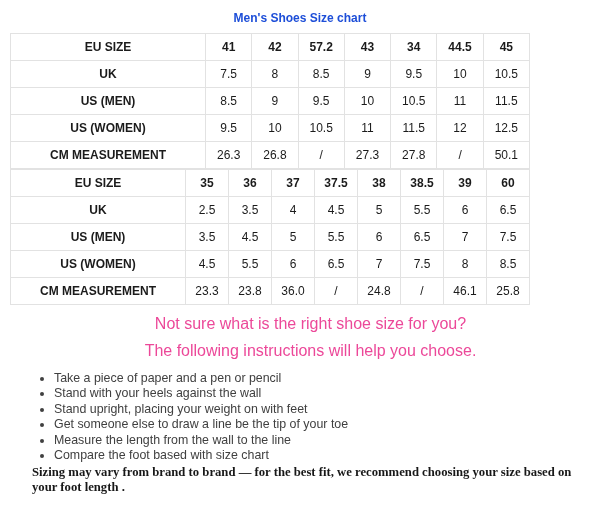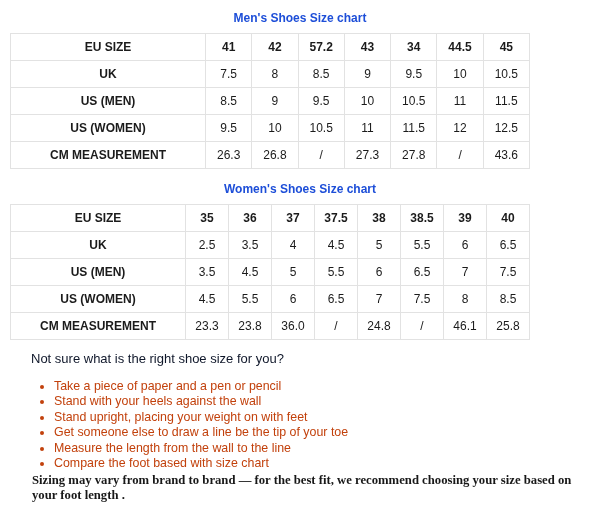--- a/index.html
+++ b/index.html
@@ -25,25 +25,25 @@
     height: 26px; padding: 0;
     text-align: center; vertical-align: middle;
     font-size: 12px; color: #1b1b1b;
   }
   table.size-table td.lbl { font-weight: bold; }
   table.size-table tr.hd td { font-weight: bold; }
 
   .text-block { padding-left: 21px; padding-top: 12px; }
   .text-block p.intro {
     margin: 0 0 13px 0;
-    font-size: 13px; line-height: 14px; color: #0f172a;
+    font-size: 16px; line-height: 14px; color: #ec4899; text-align: center;
   }
   ul.steps {
     margin: 9px 0 0 0; padding-left: 23px;
-    font-size: 12.4px; line-height: 15.4px; color: #c2410c;
+    font-size: 12.4px; line-height: 15.4px; color: #404040;
   }
   ul.steps li { padding: 0; margin: 0; }
   p.note {
     margin: 2px 0 0 1px;
     font-family: "Liberation Serif", serif;
     font-weight: bold; font-size: 12.7px; line-height: 15px; color: #181818;
   }
 </style>
 </head>
 <body>
@@ -105,26 +105,25 @@
         <td>12.5</td>
       </tr>
       <tr>
         <td class="lbl">CM MEASUREMENT</td>
         <td>26.3</td>
         <td>26.8</td>
         <td>/</td>
         <td>27.3</td>
         <td>27.8</td>
         <td>/</td>
-        <td>43.6</td>
+        <td>50.1</td>
       </tr>
     </tbody>
   </table>
 
-  <h3 class="chart-title second">Women's Shoes Size chart</h3>
 
   <table class="size-table">
     <colgroup>
       <col style="width:175px">
       <col>
         <col>
         <col>
         <col>
         <col>
         <col>
@@ -134,21 +133,21 @@
     <tbody>
       <tr class="hd">
         <td class="lbl">EU SIZE</td>
         <td>35</td>
         <td>36</td>
         <td>37</td>
         <td>37.5</td>
         <td>38</td>
         <td>38.5</td>
         <td>39</td>
-        <td>40</td>
+        <td>60</td>
       </tr>
       <tr>
         <td class="lbl">UK</td>
         <td>2.5</td>
         <td>3.5</td>
         <td>4</td>
         <td>4.5</td>
         <td>5</td>
         <td>5.5</td>
         <td>6</td>
@@ -185,20 +184,21 @@
         <td>24.8</td>
         <td>/</td>
         <td>46.1</td>
         <td>25.8</td>
       </tr>
     </tbody>
   </table>
 
   <div class="text-block">
     <p class="intro">Not sure what is the right shoe size for you?</p>
+    <p class="intro">The following instructions will help you choose.</p>
     <ul class="steps">
       <li>Take a piece of paper and a pen or pencil</li>
       <li>Stand with your heels against the wall</li>
       <li>Stand upright, placing your weight on with feet</li>
       <li>Get someone else to draw a line be the tip of your toe</li>
       <li>Measure the length from the wall to the line</li>
       <li>Compare the foot based with size chart</li>
     </ul>
     <p class="note">Sizing may vary from brand to brand — for the best fit, we recommend choosing your size based on your foot length .</p>
   </div>

